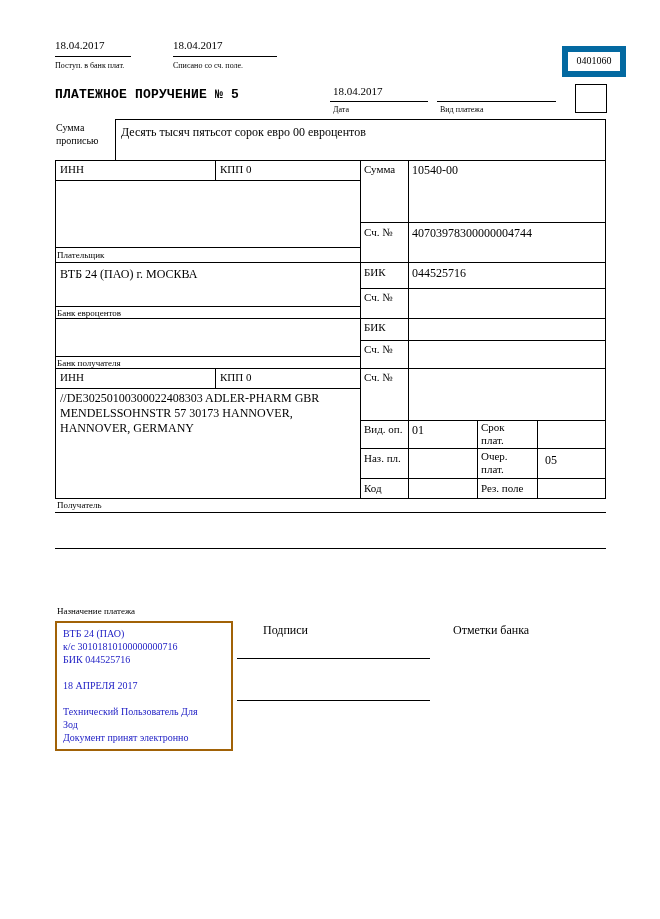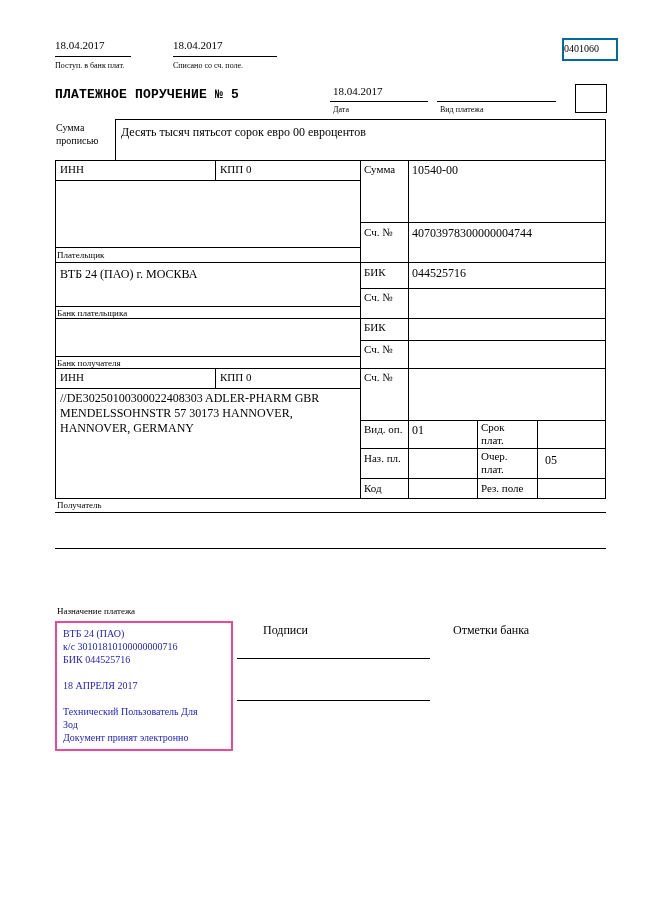--- a/index.html
+++ b/index.html
@@ -12,25 +12,25 @@
   .f8{font-size:8px;}
   .f9{font-size:9px;}
   .f10{font-size:10px;}
   .f11{font-size:11px;}
   .f12{font-size:12px;}
   .doc-title{font-size:13px;font-weight:bold;letter-spacing:.2px;font-family:Liberation Mono, monospace;}
   .lh16{line-height:16px;}
   .lh15{line-height:15px;}
   .lh13{line-height:13px;}
   .stamp{position:absolute;left:55px;top:621px;width:178px;height:130px;
-         border:2px solid #ec4899;color:#1c1cc4;font-size:10px;
+         border:2px solid #a16207;color:#1c1cc4;font-size:10px;
          padding:4px 6px;box-sizing:border-box;}
   .s-line{line-height:13px;}
   .s-gap{height:13px;}
-  .code-box{position:absolute;border:2px solid #0369a1;}
+  .code-box{position:absolute;border:6px solid #0369a1;text-align:center;margin-top:8px;}
 </style>
 </head>
 <body>
 
 <div class="page" id="page">
 
   <div class="abs f11" style="left:55px;top:39px">18.04.2017</div>
   <div class="abs f8" style="left:55px;top:61px">Поступ. в банк плат.</div>
   <div class="abs f11" style="left:173px;top:39px">18.04.2017</div>
   <div class="abs f8" style="left:173px;top:61px">Списано со сч. поле.</div>
@@ -45,21 +45,21 @@
   <div class="box" style="left:575px;top:84px;width:30px;height:27px"></div>
 
   <div class="abs f10 pre lh13" style="left:56px;top:121px">Сумма
 прописью</div>
   <div class="abs f12" style="left:121px;top:125px">Десять тысяч пятьсот сорок евро 00 евроцентов</div>
 
   <div class="abs f11" style="left:60px;top:163px">ИНН</div>
   <div class="abs f11" style="left:220px;top:163px">КПП 0</div>
   <div class="abs f9" style="left:57px;top:250px">Плательщик</div>
   <div class="abs f12" style="left:60px;top:267px">ВТБ 24 (ПАО) г. МОСКВА</div>
-  <div class="abs f9" style="left:57px;top:308px">Банк плательщика</div>
+  <div class="abs f9" style="left:57px;top:308px">Банк евроцентов</div>
   <div class="abs f9" style="left:57px;top:358px">Банк получателя</div>
   <div class="abs f11" style="left:60px;top:371px">ИНН</div>
   <div class="abs f11" style="left:220px;top:371px">КПП 0</div>
   <div class="abs f12 pre lh15" style="left:60px;top:391px;width:300px">//DE30250100300022408303 ADLER-PHARM GBR
 MENDELSSOHNSTR 57 30173 HANNOVER,
 HANNOVER, GERMANY</div>
   <div class="abs f9" style="left:57px;top:500px">Получатель</div>
 
   <div class="abs f11" style="left:364px;top:163px">Сумма</div>
   <div class="abs f12" style="left:412px;top:163px">10540-00</div>

